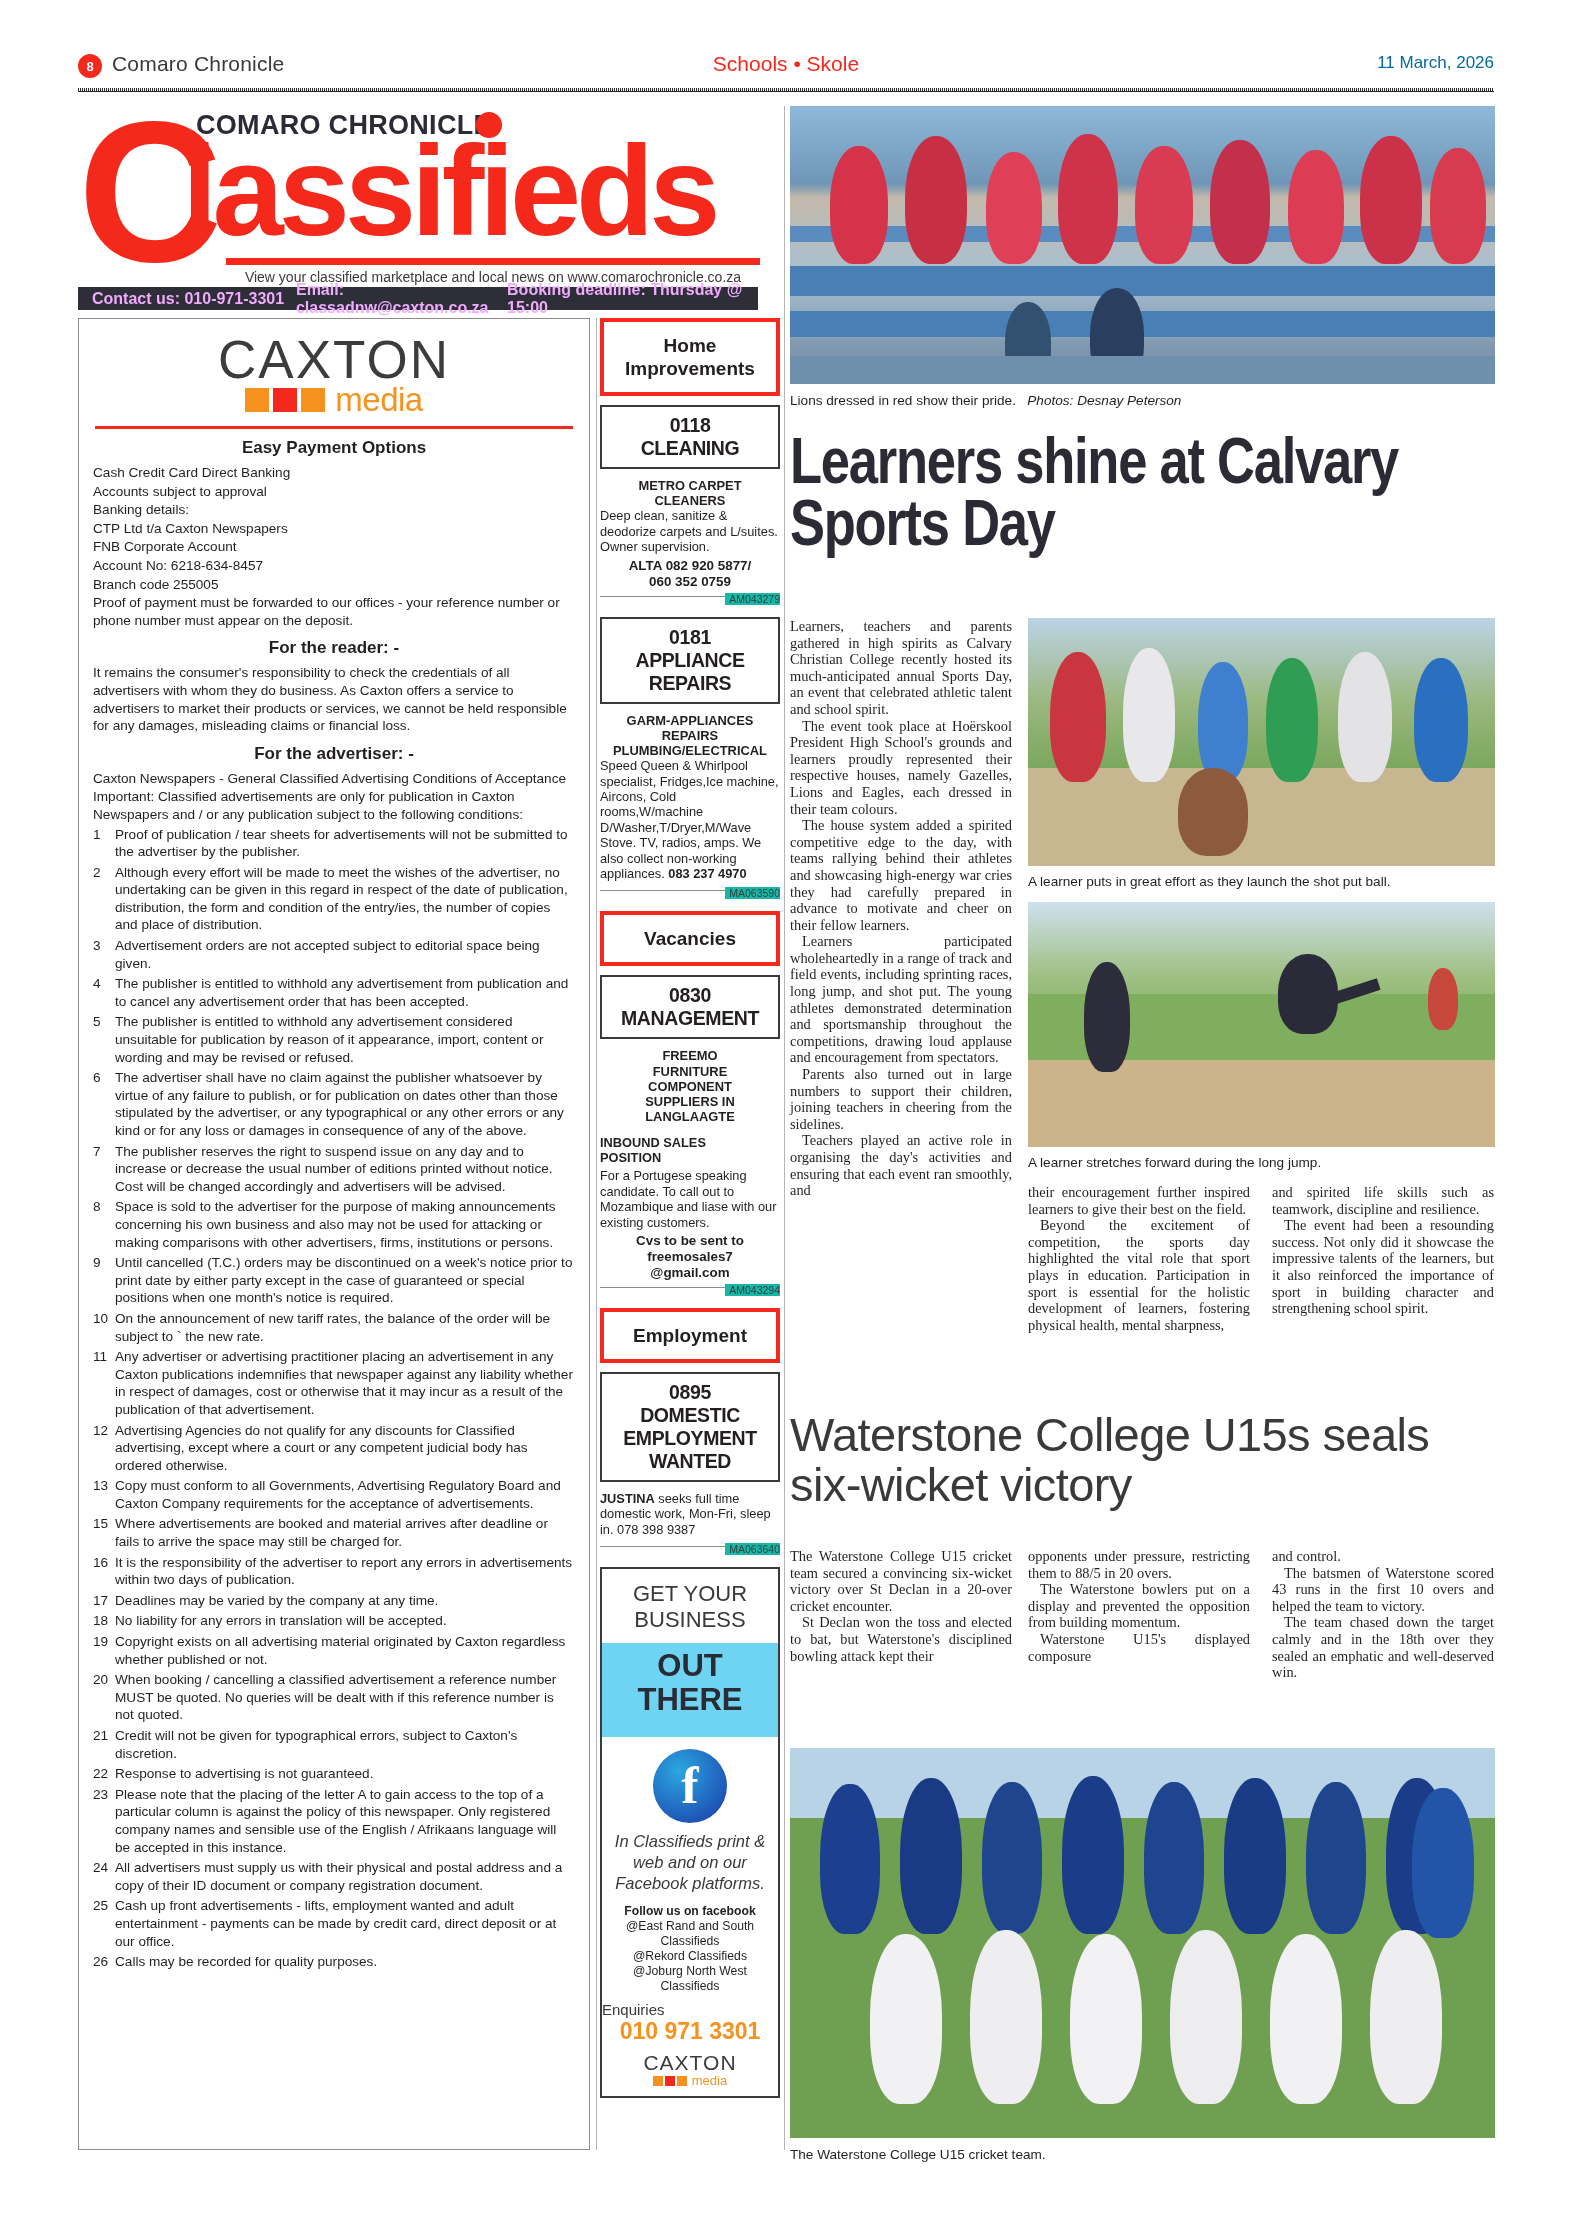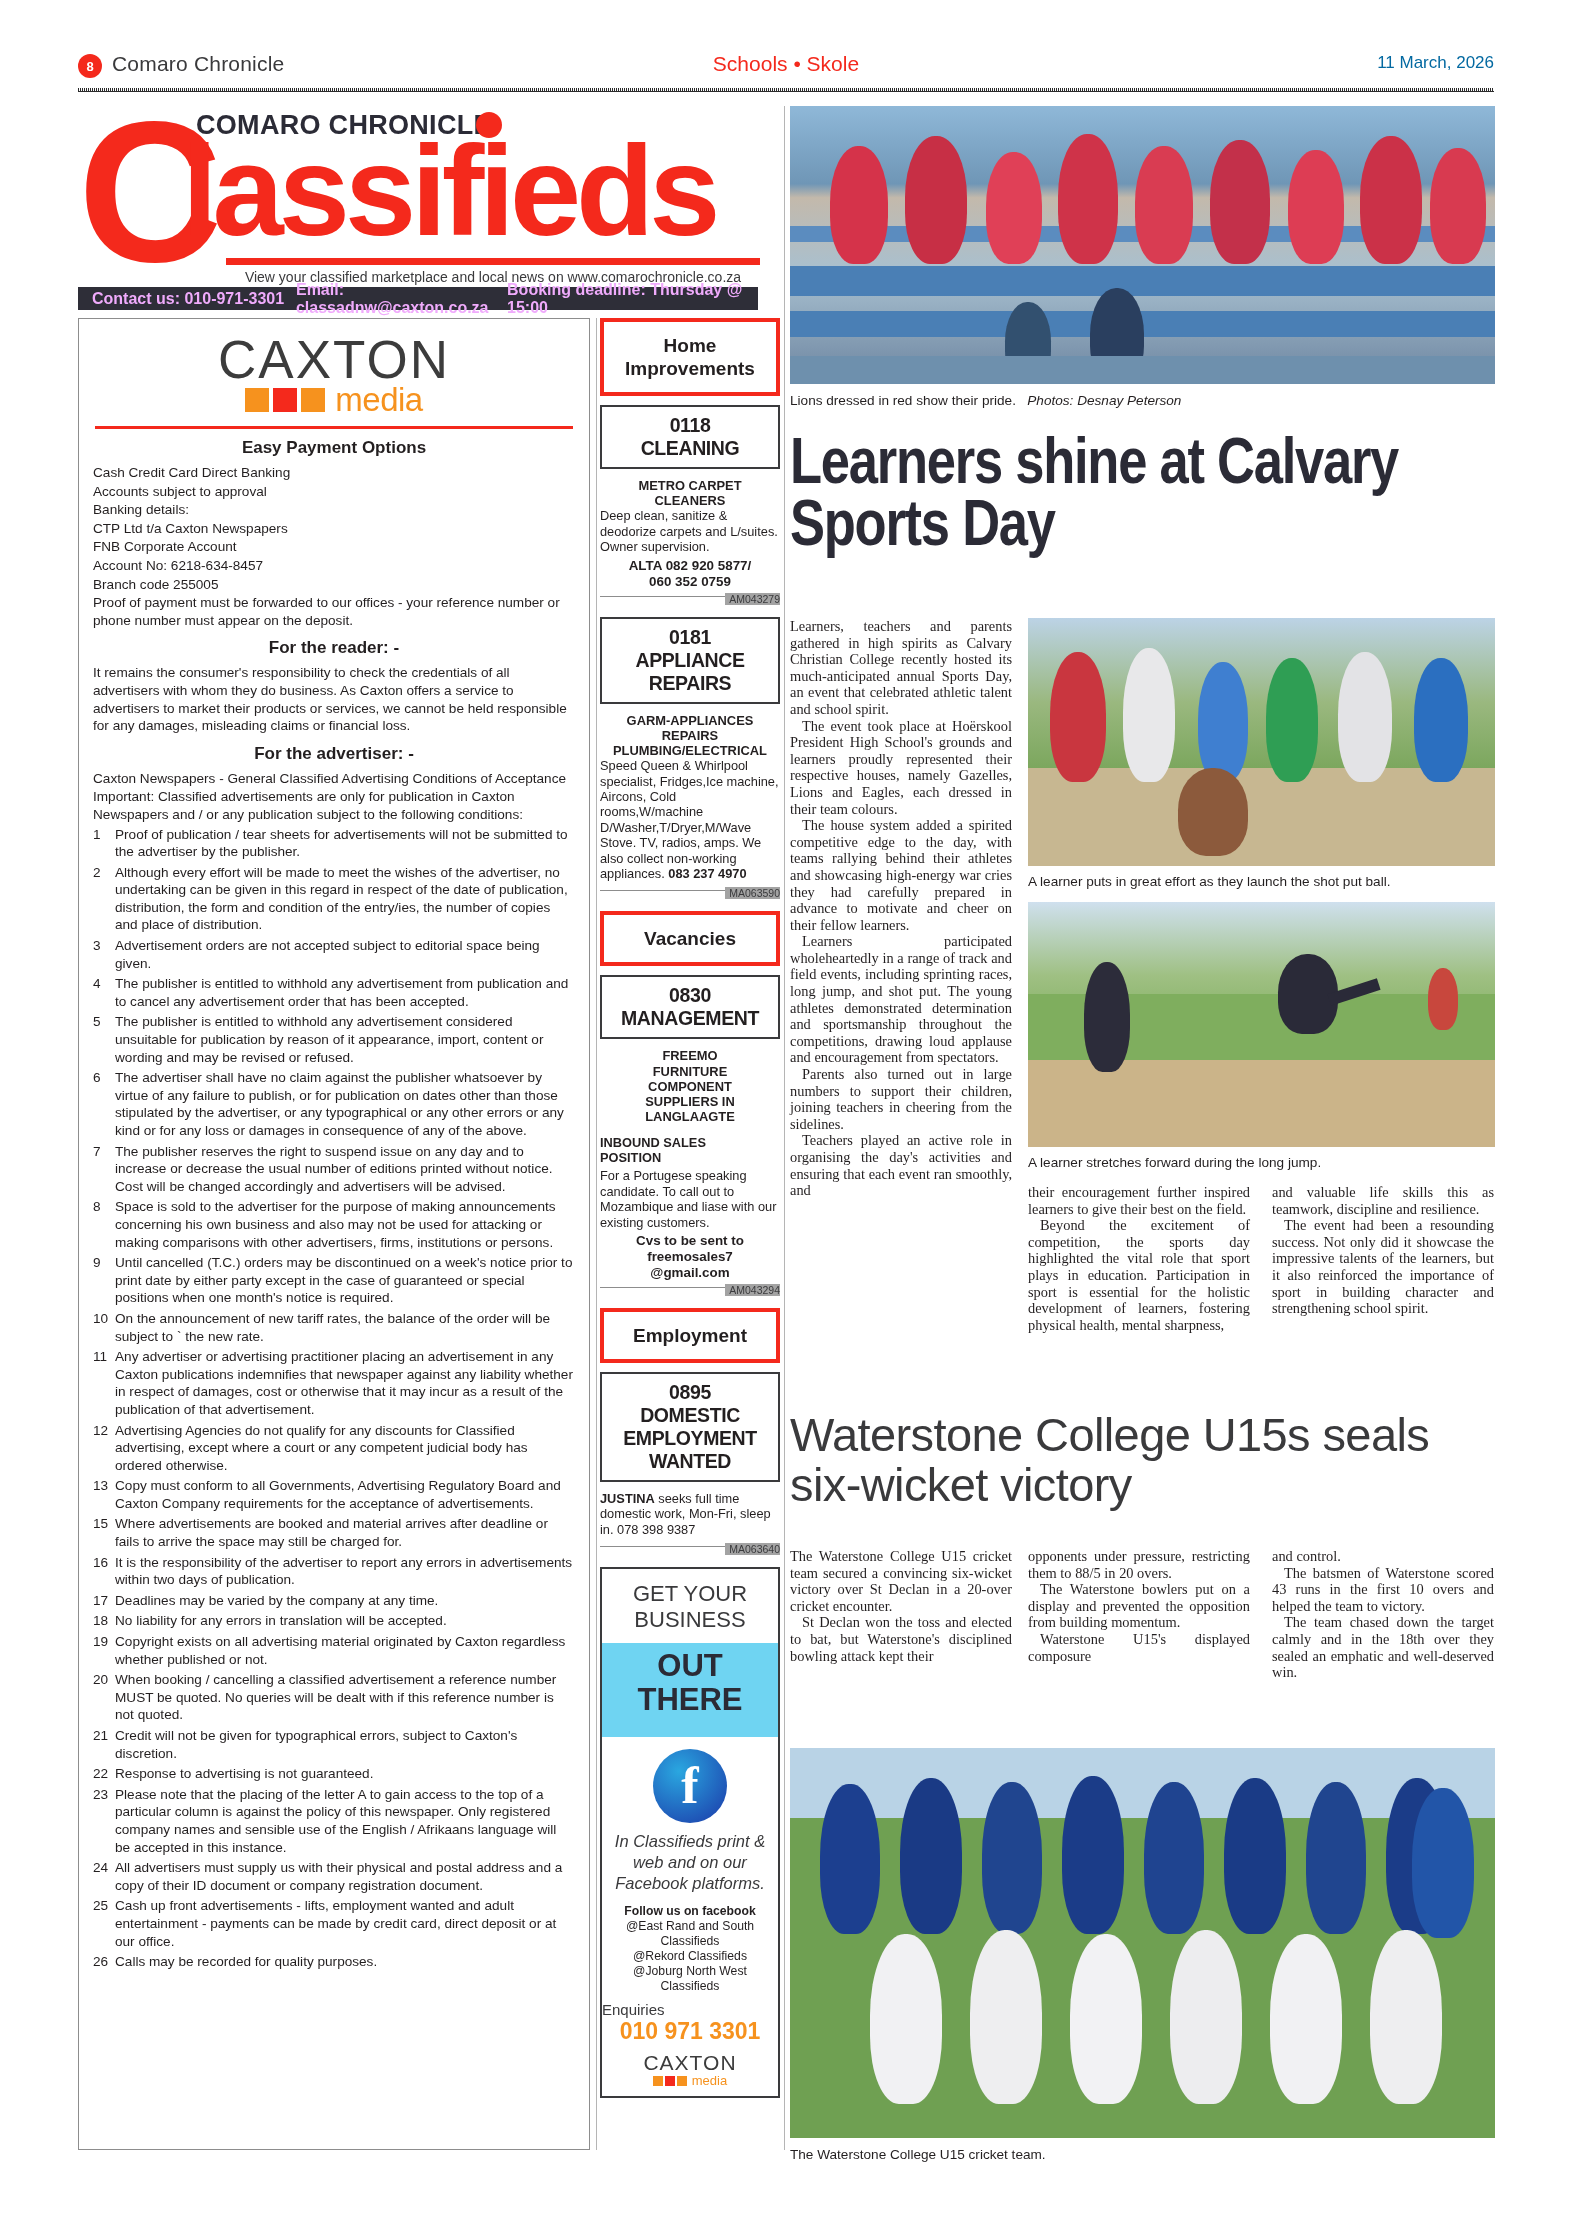--- a/index.html
+++ b/index.html
@@ -54,21 +54,21 @@
   .ads-col{position:absolute;left:600px;top:318px;width:180px;}
   .catbox{border:4px solid #f4291c;text-align:center;font-weight:bold;font-size:19px;line-height:23px;
      padding:12px 2px;margin-bottom:9px;color:#231f20;background:#fff;}
   .codebox{border:2px solid #3a3a3c;text-align:center;font-weight:bold;font-size:19.5px;line-height:23px;
      padding:7px 2px;margin-bottom:9px;font-family:"Liberation Sans",sans-serif;letter-spacing:-.4px;}
   .adbody{font-size:12.8px;line-height:15.4px;margin-bottom:3px;}
   .adtitle{text-align:center;font-weight:bold;font-size:12.9px;line-height:15.2px;}
   .adcenter{text-align:center;font-weight:bold;font-size:13.4px;line-height:16px;}
   .adref{text-align:right;font-size:10.5px;color:#3a3a3c;margin:0 0 12px 0;position:relative;padding-top:3px;}
   .adref:before{content:"";position:absolute;left:0;right:0;top:6px;height:1px;background:#8d8d8d;}
-  .adref span{background:#a3a3a3;position:relative;padding-left:4px;}
+  .adref span{background:#14b8a6;position:relative;padding-left:4px;}
 
   
   .promo{border:2px solid #3a3a3c;margin-top:6px;}
   .promo .pt{text-align:center;font-size:22px;line-height:26px;color:#3a3a3c;padding:12px 4px 10px 4px;}
   .promo .pcyan{background:#6fd4f2;text-align:center;font-weight:bold;font-size:31px;line-height:34px;
      color:#2b2b36;padding:6px 4px 20px 4px;}
   .fbwrap{text-align:center;padding:12px 0 6px 0;}
   .fbcircle{width:74px;height:74px;border-radius:50%;background:radial-gradient(circle at 35% 30%,#2aa7e0,#1b37a8);
      display:inline-flex;align-items:center;justify-content:center;color:#fff;font-size:52px;font-weight:bold;
      font-family:"Liberation Serif",serif;line-height:60px;}
@@ -375,21 +375,21 @@
       <div class="figblob" style="left:400px;top:66px;width:30px;height:62px;background:#c8473d;"></div>
     </div>
   </div>
   <div class="cap" style="left:1028px;top:1154px;width:467px;">A learner stretches forward during the long jump.</div>
 
   <div class="story" id="story-col2" style="left:1028px;top:1184px;width:222px;">
       <p class="first">their encouragement further inspired learners to give their best on the field.</p>
       <p>Beyond the excitement of competition, the sports day highlighted the vital role that sport plays in education. Participation in sport is essential for the holistic development of learners, fostering physical health, mental sharpness,</p>
     </div>
   <div class="story" id="story-col3" style="left:1272px;top:1184px;width:222px;">
-      <p class="first">and valuable life skills this as teamwork, discipline and resilience.</p>
+      <p class="first">and spirited life skills such as teamwork, discipline and resilience.</p>
       <p>The event had been a resounding success. Not only did it showcase the impressive talents of the learners, but it also reinforced the importance of sport in building character and strengthening school spirit.</p>
     </div>
 
   <div class="headline h-sec">Waterstone College U15s seals six-wicket victory</div>
 
   <div class="story" id="story2-col1" style="left:790px;top:1548px;width:222px;">
       <p class="first">The Waterstone College U15 cricket team secured a convincing six-wicket victory over St Declan in a 20-over cricket encounter.</p>
       <p>St Declan won the toss and elected to bat, but Waterstone's disciplined bowling attack kept their</p>
     </div>
   <div class="story" id="story2-col2" style="left:1028px;top:1548px;width:222px;">

